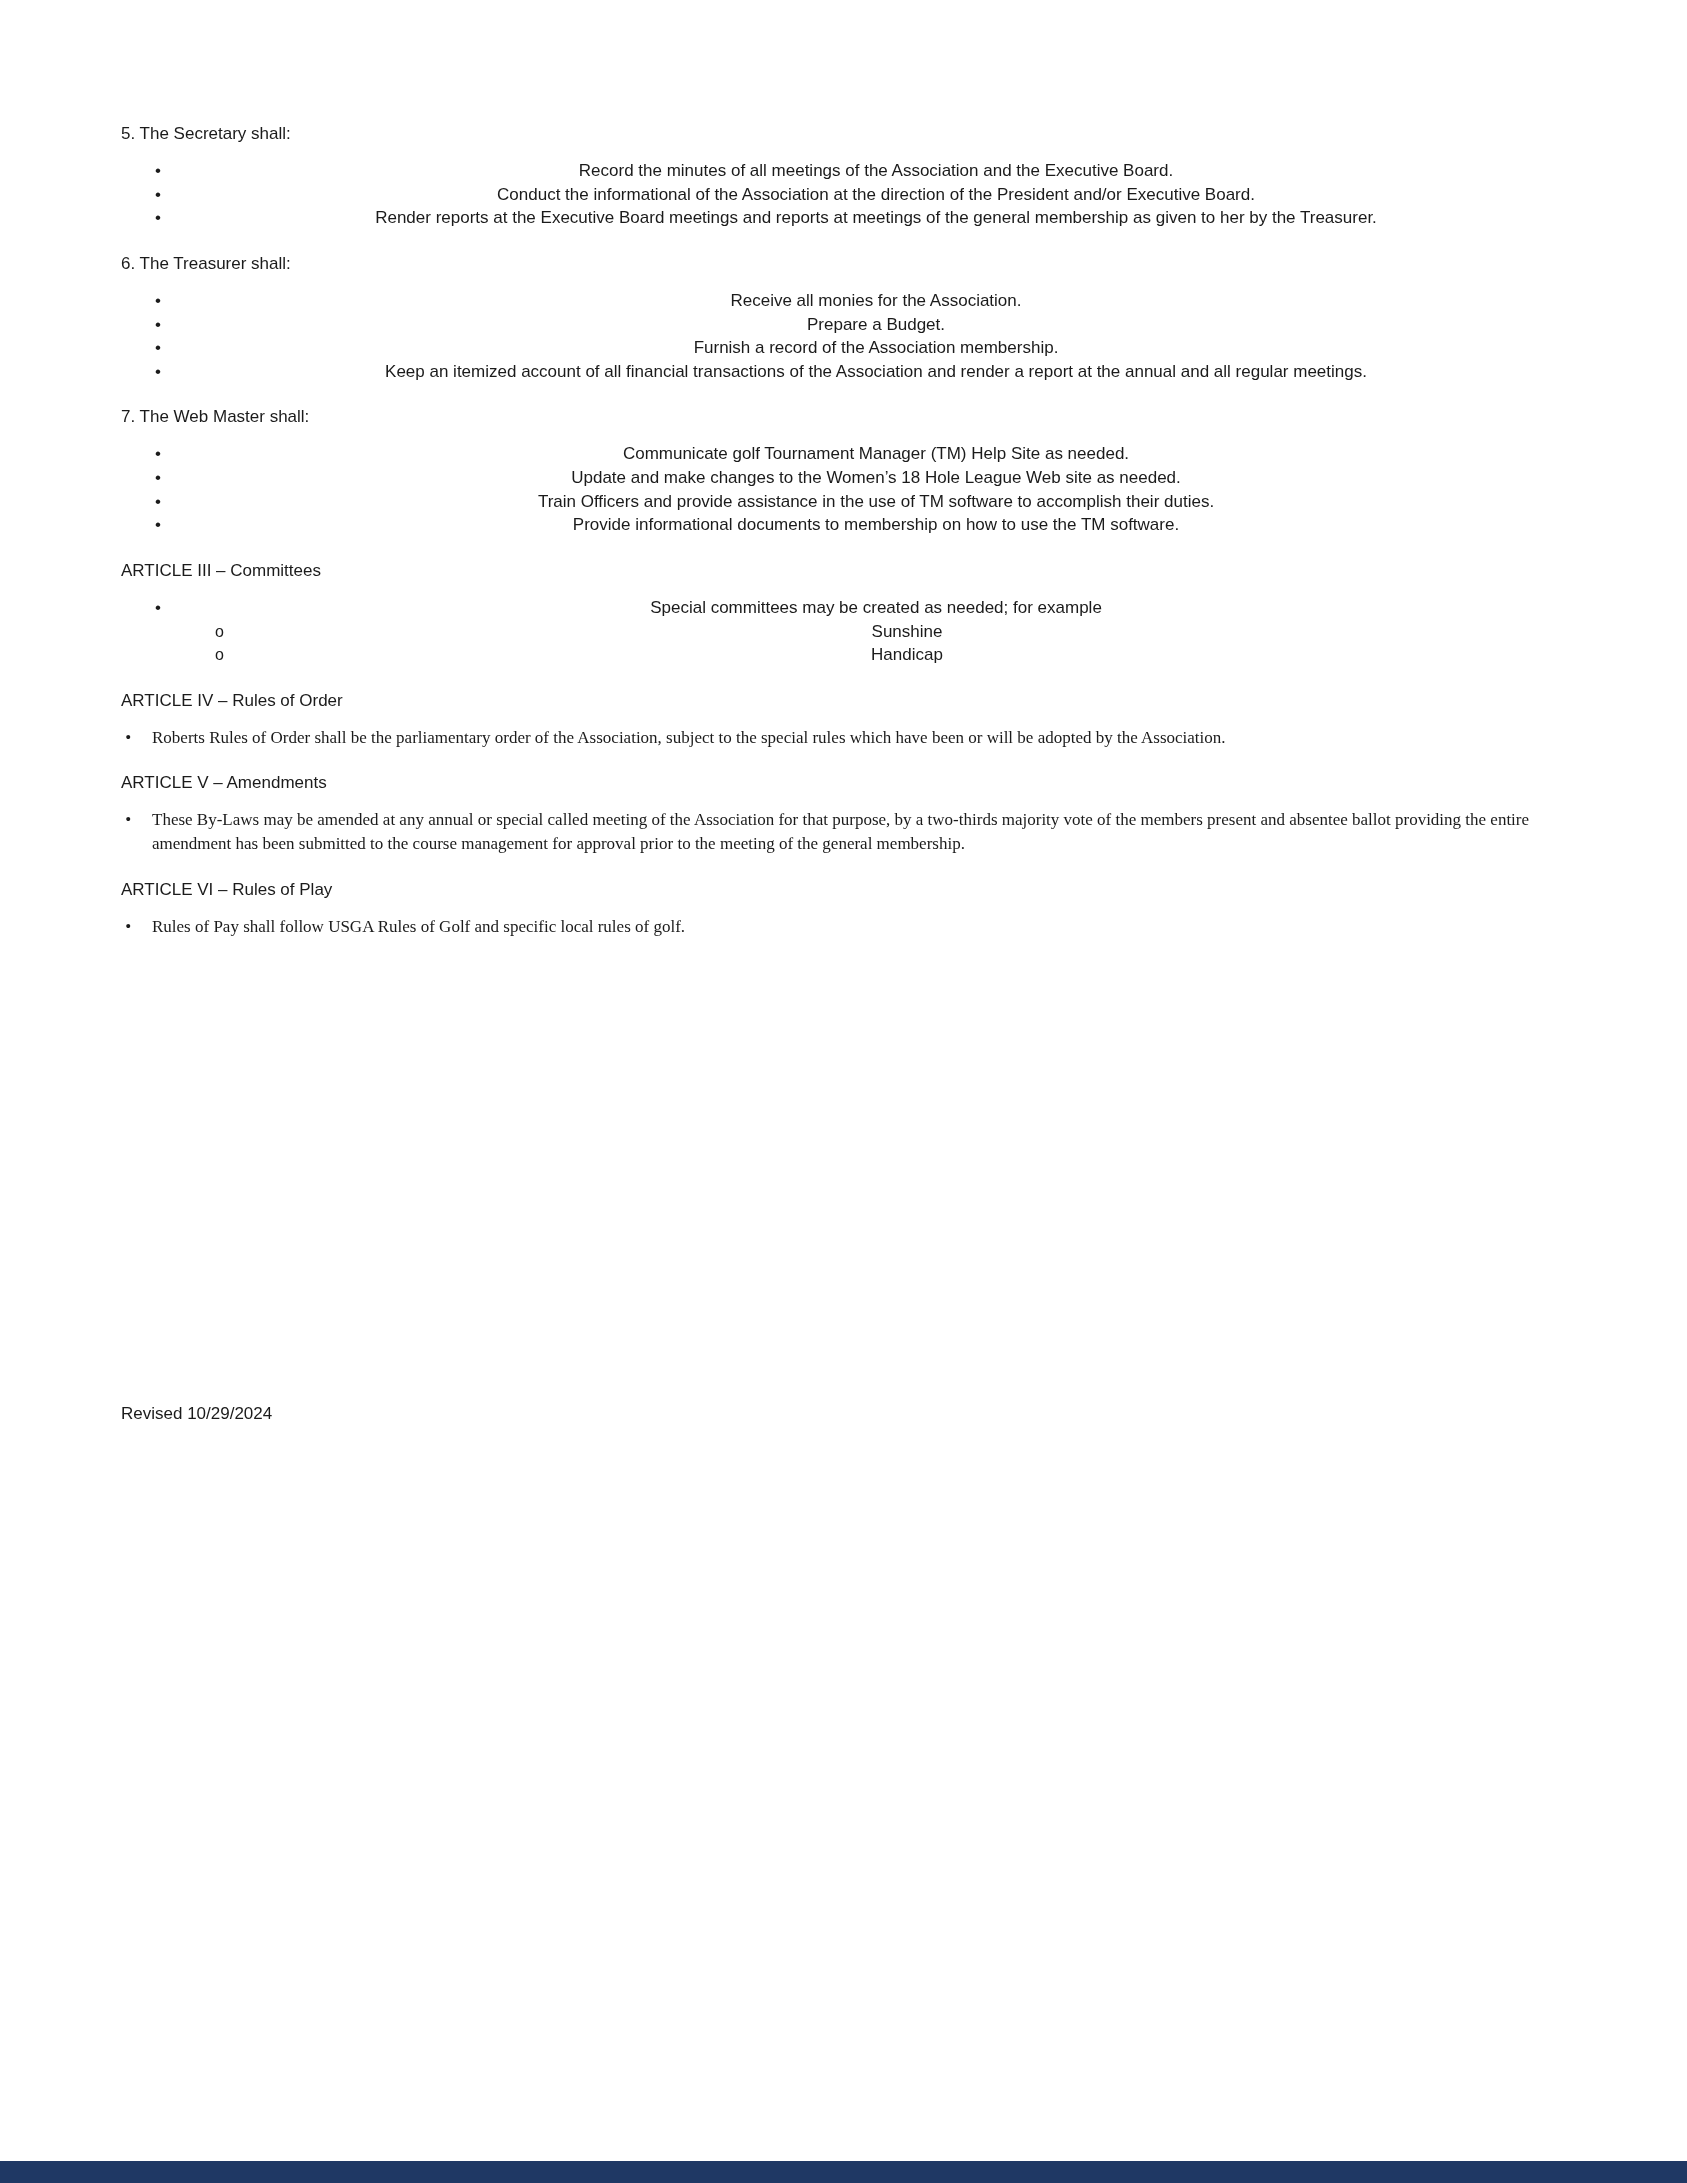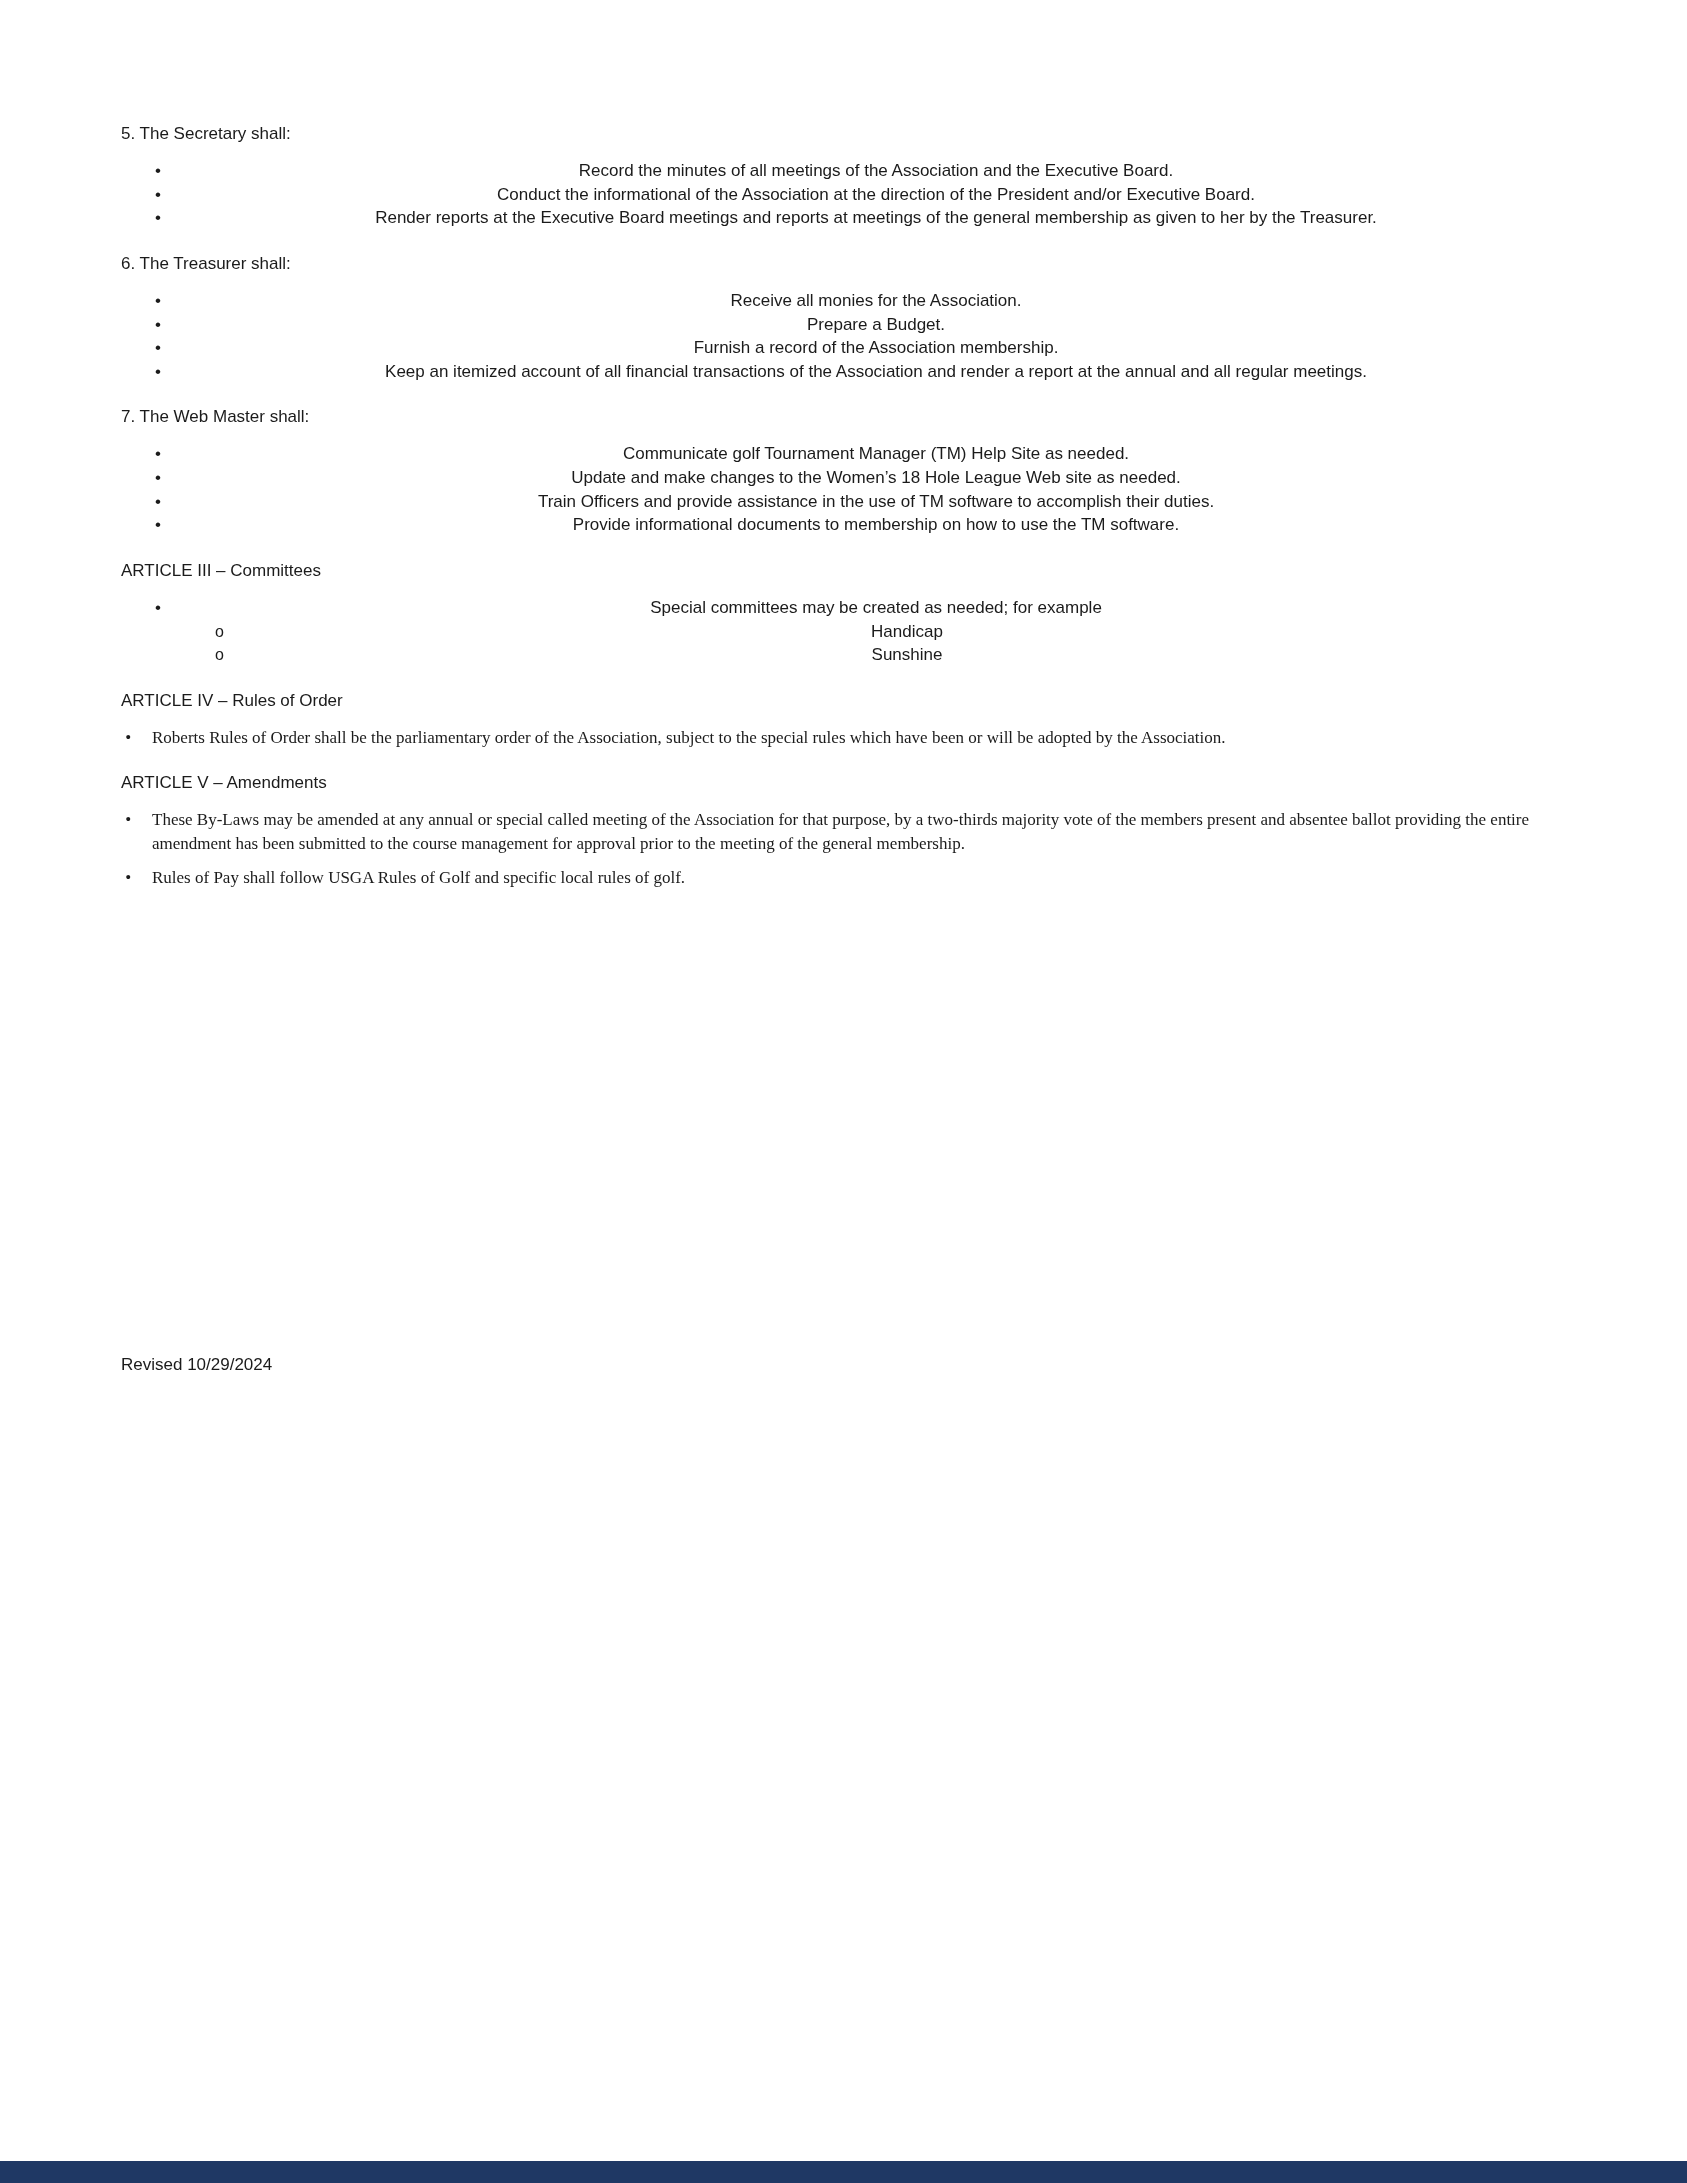--- a/index.html
+++ b/index.html
@@ -97,32 +97,33 @@
       <p class="heading">7.  The Web Master shall:</p>
       <ul class="list indent-2">
         <li>Communicate golf Tournament Manager (TM) Help Site as needed.</li>
         <li>Update and make changes to the Women’s 18 Hole League Web site as needed.</li>
         <li>Train Officers and provide assistance in the use of TM software to accomplish their duties.</li>
         <li>Provide informational documents to membership on how to use the TM software.</li>
       </ul>
       <p class="heading">ARTICLE III – Committees</p>
       <ul class="list indent-2">
         <li>Special committees may be created as needed; for example<ul class="sublist">
+            <li>Sunshine</li>
             <li>Handicap</li>
-            <li>Sunshine</li>
           </ul></li>
       </ul>
       <p class="heading">ARTICLE IV – Rules of Order</p>
       <ul class="list indent-1">
         <li>Roberts Rules of Order shall be the parliamentary order of the Association, subject to the special rules which have been or will be adopted by the Association.</li>
       </ul>
       <p class="heading">ARTICLE V – Amendments</p>
       <ul class="list indent-1">
         <li>These By-Laws may be amended at any annual or special called meeting of the Association for that purpose, by a two-thirds majority vote of the members present and absentee ballot providing the entire amendment has been submitted to the course management for approval prior to the meeting of the general membership.</li>
       </ul>
+      <p class="heading">ARTICLE VI – Rules of Play</p>
       <ul class="list indent-1">
         <li>Rules of Pay shall follow USGA Rules of Golf and specific local rules of golf.</li>
       </ul>
     </div>
   <p class="footer-note">Revised 10/29/2024</p>
 </div>
 
 <div class="bottom-bar" style="background: rgb(31, 56, 100);"></div>
 
 

